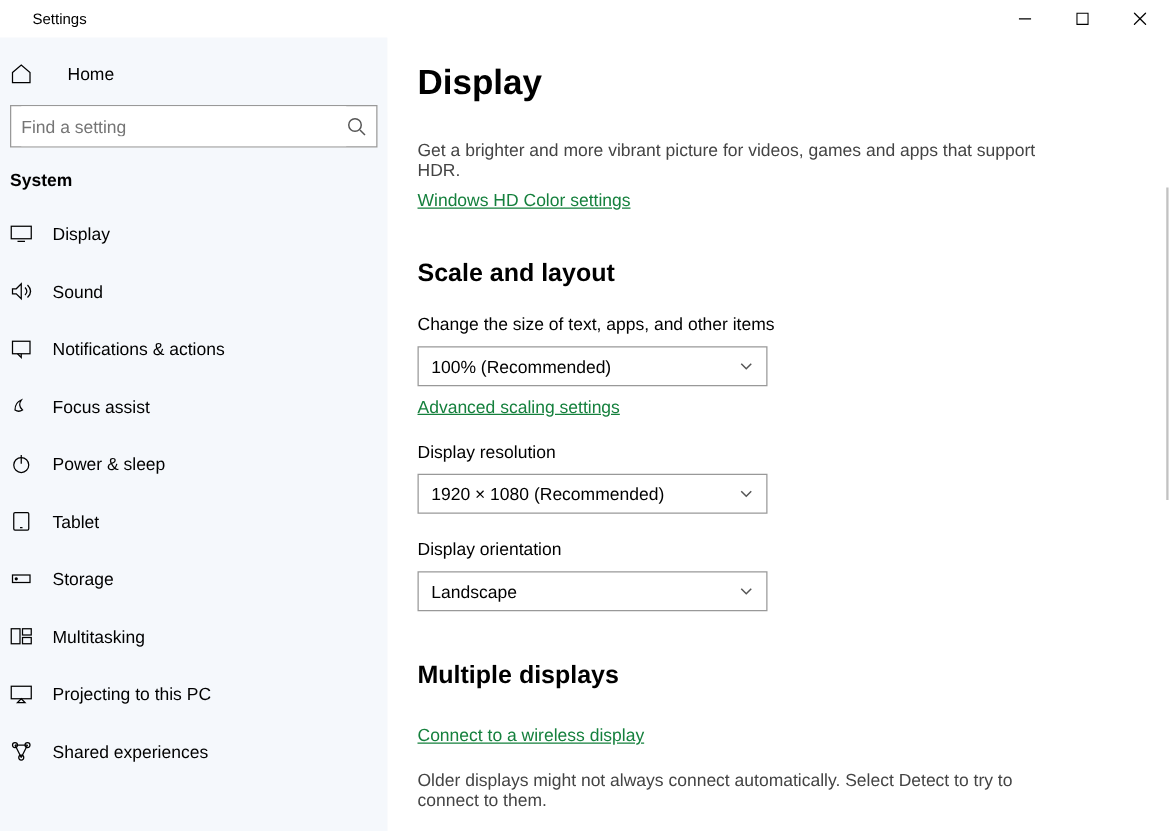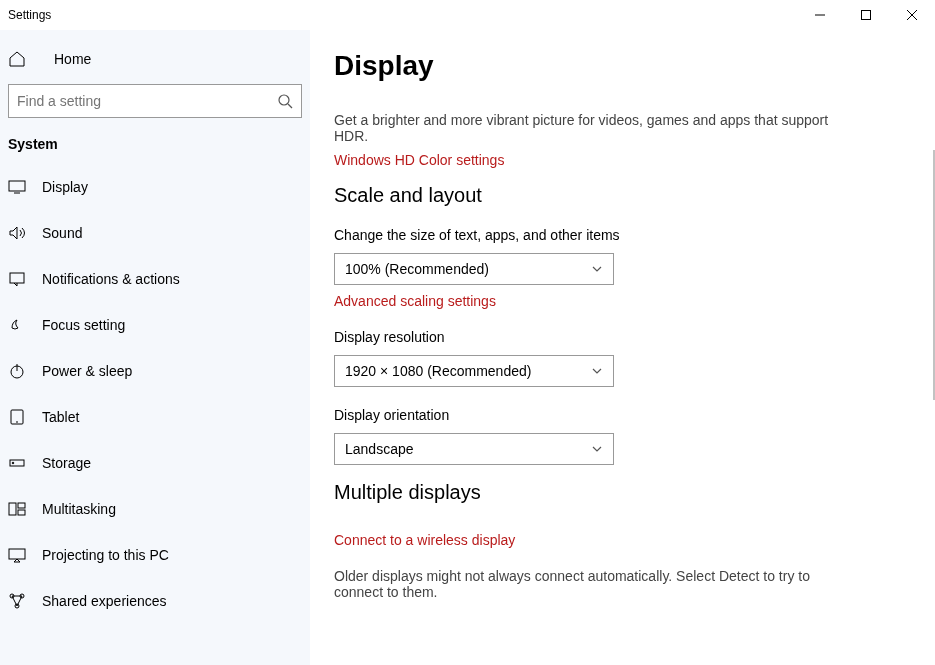--- a/index.html
+++ b/index.html
@@ -10,21 +10,21 @@
   width: 935px;
   height: 665px;
   overflow: hidden;
   background: #fff;
   position: relative;
 }
 .titlebar {
   height: 30px;
   display: flex;
   align-items: center;
-  padding-left: 8px;
+  padding-left: 26px;
   font-size: 12px;
 }
 .titlebar-controls {
   margin-left: auto;
   display: flex;
 }
 .tc-btn {
   width: 46px;
   height: 30px;
   display: flex;
@@ -109,29 +109,30 @@
   line-height: 20px;
   position: relative;
   top: -10px;
 }
 .desc {
   color: #444;
   margin-top: 18px;
   max-width: 520px;
 }
 .link {
-  color: #b91c1c;
+  color: #15803d;
   margin-top: 8px;
   display: inline-block;
   cursor: pointer;
+  text-decoration: underline;
 }
 .section-h {
   font-size: 20px;
-  font-weight: 400;
-  margin-top: 16px;
+  font-weight: 700;
+  margin-top: 40px;
 }
 .field-label {
   margin-top: 20px;
   color: #000;
 }
 .select {
   margin-top: 10px;
   border: 1px solid #999;
   width: 280px;
   height: 32px;
@@ -227,21 +228,21 @@
           </svg>
         </span>
       <span>Notifications &amp; actions</span>
     </div>
     <div class="nav-item">
       <span class="nav-icon">
           <svg viewBox="0 0 18 18">
             <path d="M4 12 Q4 6 9 4 Q6 8 10 12 Q7 14 4 12 Z"></path>
           </svg>
         </span>
-      <span>Focus setting</span>
+      <span>Focus assist</span>
     </div>
     <div class="nav-item">
       <span class="nav-icon">
           <svg viewBox="0 0 18 18">
             <circle cx="9" cy="10" r="6"></circle>
             <line x1="9" y1="2" x2="9" y2="9"></line>
           </svg>
         </span>
       <span>Power &amp; sleep</span>
     </div>

